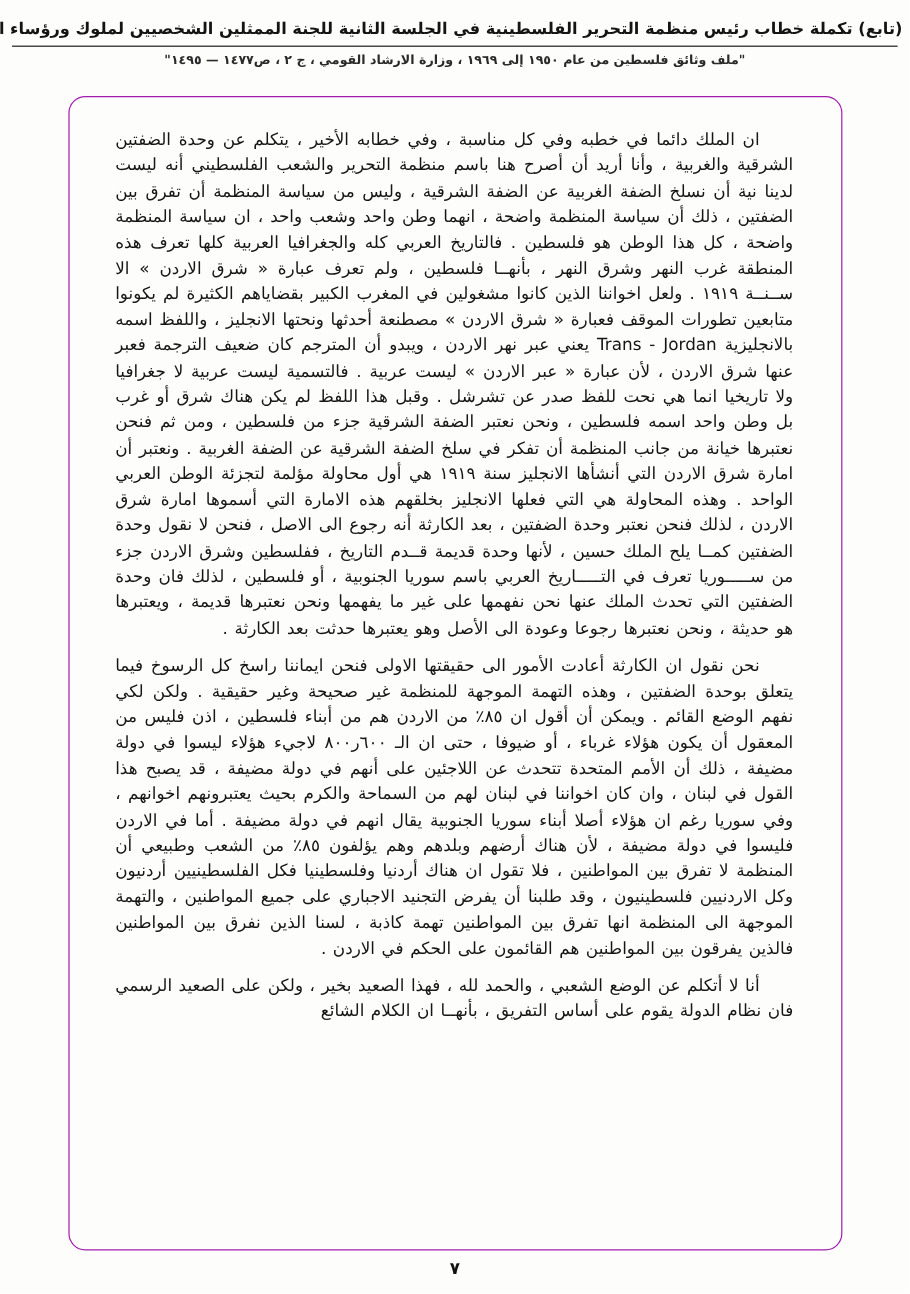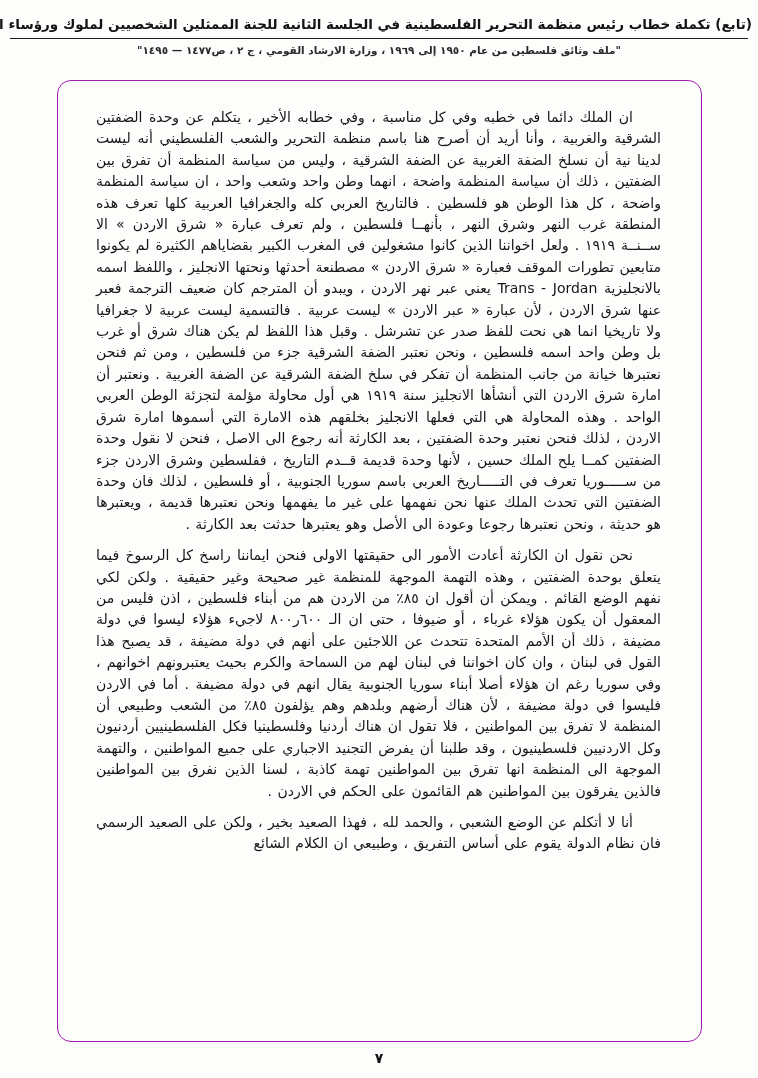--- a/index.html
+++ b/index.html
@@ -82,19 +82,19 @@
   <div class="doc-header">
     <div class="title-line">(تابع) تكملة خطاب رئيس منظمة التحرير الفلسطينية في الجلسة الثانية للجنة الممثلين الشخصيين لملوك ورؤساء العرب</div>
     <div class="header-rule"></div>
     <div class="source-line">"ملف وثائق فلسطين من عام ١٩٥٠ إلى ١٩٦٩ ، وزارة الارشاد القومي ، ج ٢ ، ص١٤٧٧ — ١٤٩٥"</div>
   </div>
 
   <div class="green-frame">
     <div class="body-text">
       <p>ان الملك دائما في خطبه وفي كل مناسبة ، وفي خطابه الأخير ، يتكلم عن وحدة الضفتين الشرقية والغربية ، وأنا أريد أن أصرح هنا باسم منظمة التحرير والشعب الفلسطيني أنه ليست لدينا نية أن نسلخ الضفة الغربية عن الضفة الشرقية ، وليس من سياسة المنظمة أن تفرق بين الضفتين ، ذلك أن سياسة المنظمة واضحة ، انهما وطن واحد وشعب واحد ، ان سياسة المنظمة واضحة ، كل هذا الوطن هو فلسطين . فالتاريخ العربي كله والجغرافيا العربية كلها تعرف هذه المنطقة غرب النهر وشرق النهر ، بأنهــا فلسطين ، ولم تعرف عبارة « شرق الاردن » الا ســنــة ١٩١٩ . ولعل اخواننا الذين كانوا مشغولين في المغرب الكبير بقضاياهم الكثيرة لم يكونوا متابعين تطورات الموقف فعبارة « شرق الاردن » مصطنعة أحدثها ونحتها الانجليز ، واللفظ اسمه بالانجليزية Trans - Jordan يعني عبر نهر الاردن ، ويبدو أن المترجم كان ضعيف الترجمة فعبر عنها شرق الاردن ، لأن عبارة « عبر الاردن » ليست عربية . فالتسمية ليست عربية لا جغرافيا ولا تاريخيا انما هي نحت للفظ صدر عن تشرشل . وقبل هذا اللفظ لم يكن هناك شرق أو غرب بل وطن واحد اسمه فلسطين ، ونحن نعتبر الضفة الشرقية جزء من فلسطين ، ومن ثم فنحن نعتبرها خيانة من جانب المنظمة أن تفكر في سلخ الضفة الشرقية عن الضفة الغربية . ونعتبر أن امارة شرق الاردن التي أنشأها الانجليز سنة ١٩١٩ هي أول محاولة مؤلمة لتجزئة الوطن العربي الواحد . وهذه المحاولة هي التي فعلها الانجليز بخلقهم هذه الامارة التي أسموها امارة شرق الاردن ، لذلك فنحن نعتبر وحدة الضفتين ، بعد الكارثة أنه رجوع الى الاصل ، فنحن لا نقول وحدة الضفتين كمــا يلح الملك حسين ، لأنها وحدة قديمة قــدم التاريخ ، ففلسطين وشرق الاردن جزء من ســـــوريا تعرف في التـــــاريخ العربي باسم سوريا الجنوبية ، أو فلسطين ، لذلك فان وحدة الضفتين التي تحدث الملك عنها نحن نفهمها على غير ما يفهمها ونحن نعتبرها قديمة ، ويعتبرها هو حديثة ، ونحن نعتبرها رجوعا وعودة الى الأصل وهو يعتبرها حدثت بعد الكارثة .</p>
       <p>نحن نقول ان الكارثة أعادت الأمور الى حقيقتها الاولى فنحن ايماننا راسخ كل الرسوخ فيما يتعلق بوحدة الضفتين ، وهذه التهمة الموجهة للمنظمة غير صحيحة وغير حقيقية . ولكن لكي نفهم الوضع القائم . ويمكن أن أقول ان ٨٥٪ من الاردن هم من أبناء فلسطين ، اذن فليس من المعقول أن يكون هؤلاء غرباء ، أو ضيوفا ، حتى ان الـ ٦٠٠ر٨٠٠ لاجيء هؤلاء ليسوا في دولة مضيفة ، ذلك أن الأمم المتحدة تتحدث عن اللاجئين على أنهم في دولة مضيفة ، قد يصبح هذا القول في لبنان ، وان كان اخواننا في لبنان لهم من السماحة والكرم بحيث يعتبرونهم اخوانهم ، وفي سوريا رغم ان هؤلاء أصلا أبناء سوريا الجنوبية يقال انهم في دولة مضيفة . أما في الاردن فليسوا في دولة مضيفة ، لأن هناك أرضهم وبلدهم وهم يؤلفون ٨٥٪ من الشعب وطبيعي أن المنظمة لا تفرق بين المواطنين ، فلا تقول ان هناك أردنيا وفلسطينيا فكل الفلسطينيين أردنيون وكل الاردنيين فلسطينيون ، وقد طلبنا أن يفرض التجنيد الاجباري على جميع المواطنين ، والتهمة الموجهة الى المنظمة انها تفرق بين المواطنين تهمة كاذبة ، لسنا الذين نفرق بين المواطنين فالذين يفرقون بين المواطنين هم القائمون على الحكم في الاردن .</p>
-      <p>أنا لا أتكلم عن الوضع الشعبي ، والحمد لله ، فهذا الصعيد بخير ، ولكن على الصعيد الرسمي فان نظام الدولة يقوم على أساس التفريق ، وطبيعي ان الكلام الشائع</p>
+      <p>أنا لا أتكلم عن الوضع الشعبي ، والحمد لله ، فهذا الصعيد بخير ، ولكن على الصعيد الرسمي فان نظام الدولة يقوم على أساس التفريق ، بأنهــا ان الكلام الشائع</p>
     </div>
   </div>
 
   <div class="page-number">٧</div>
 
 </div>
 
 </body></html>

